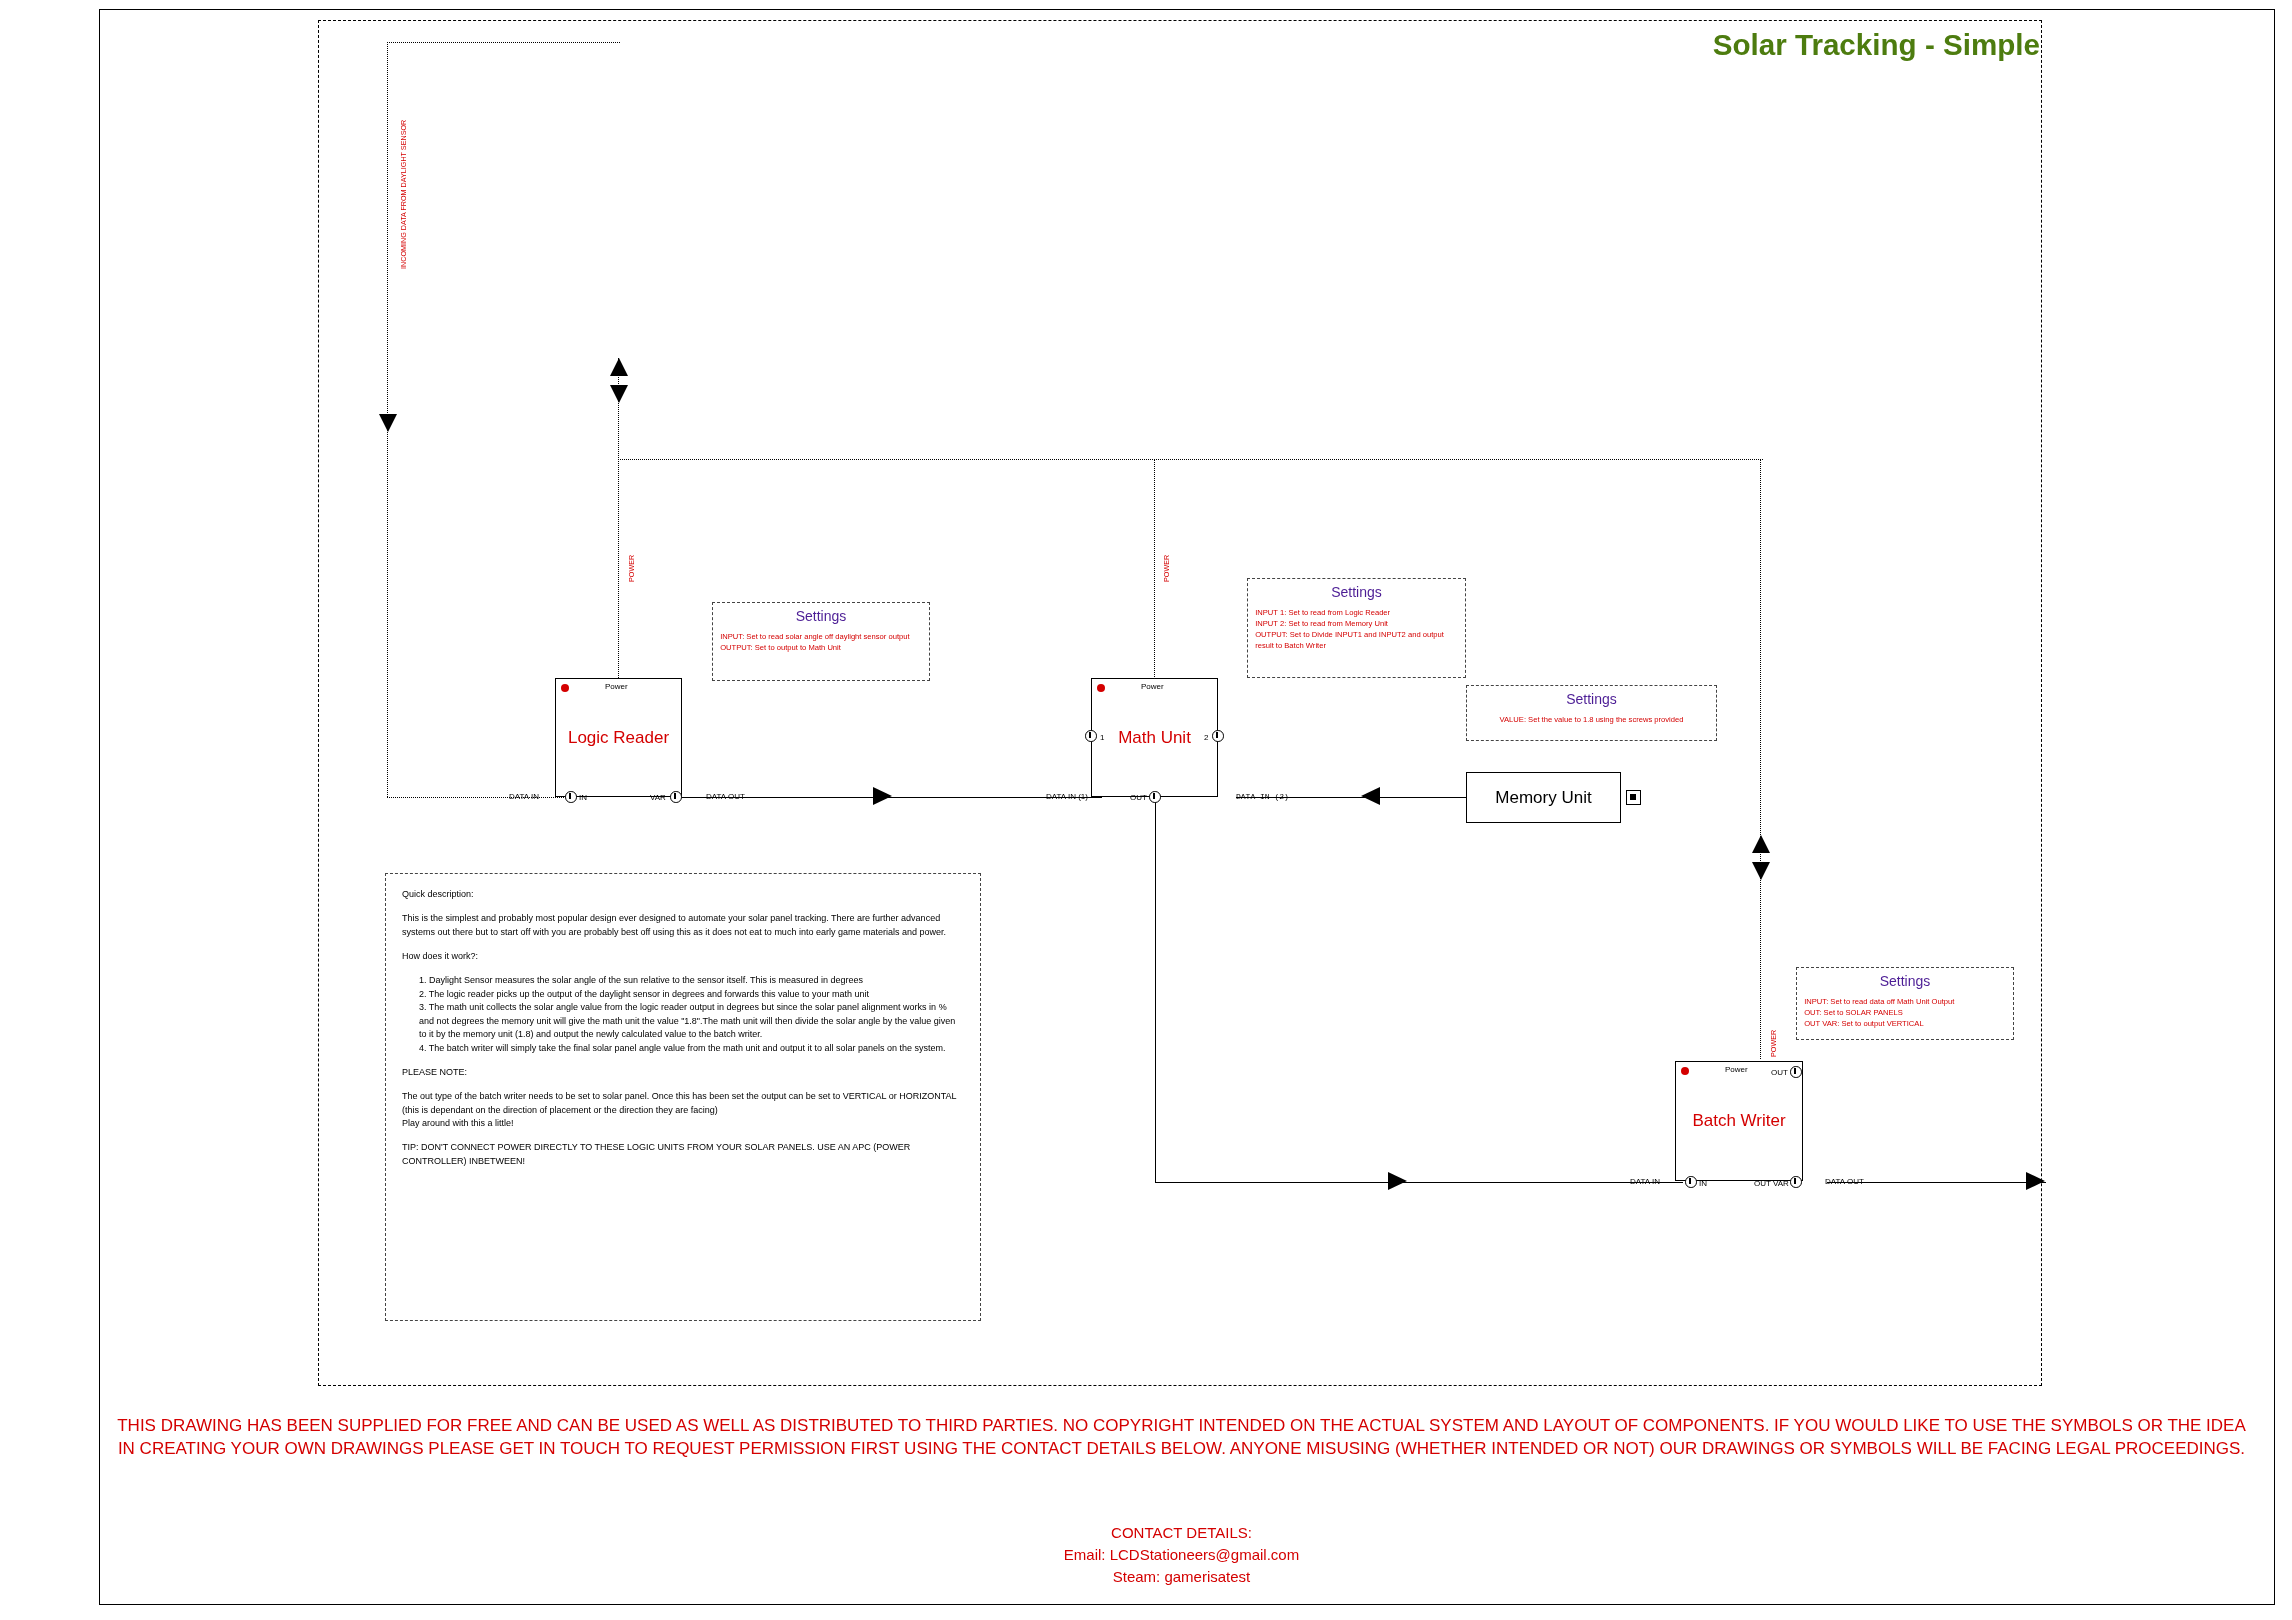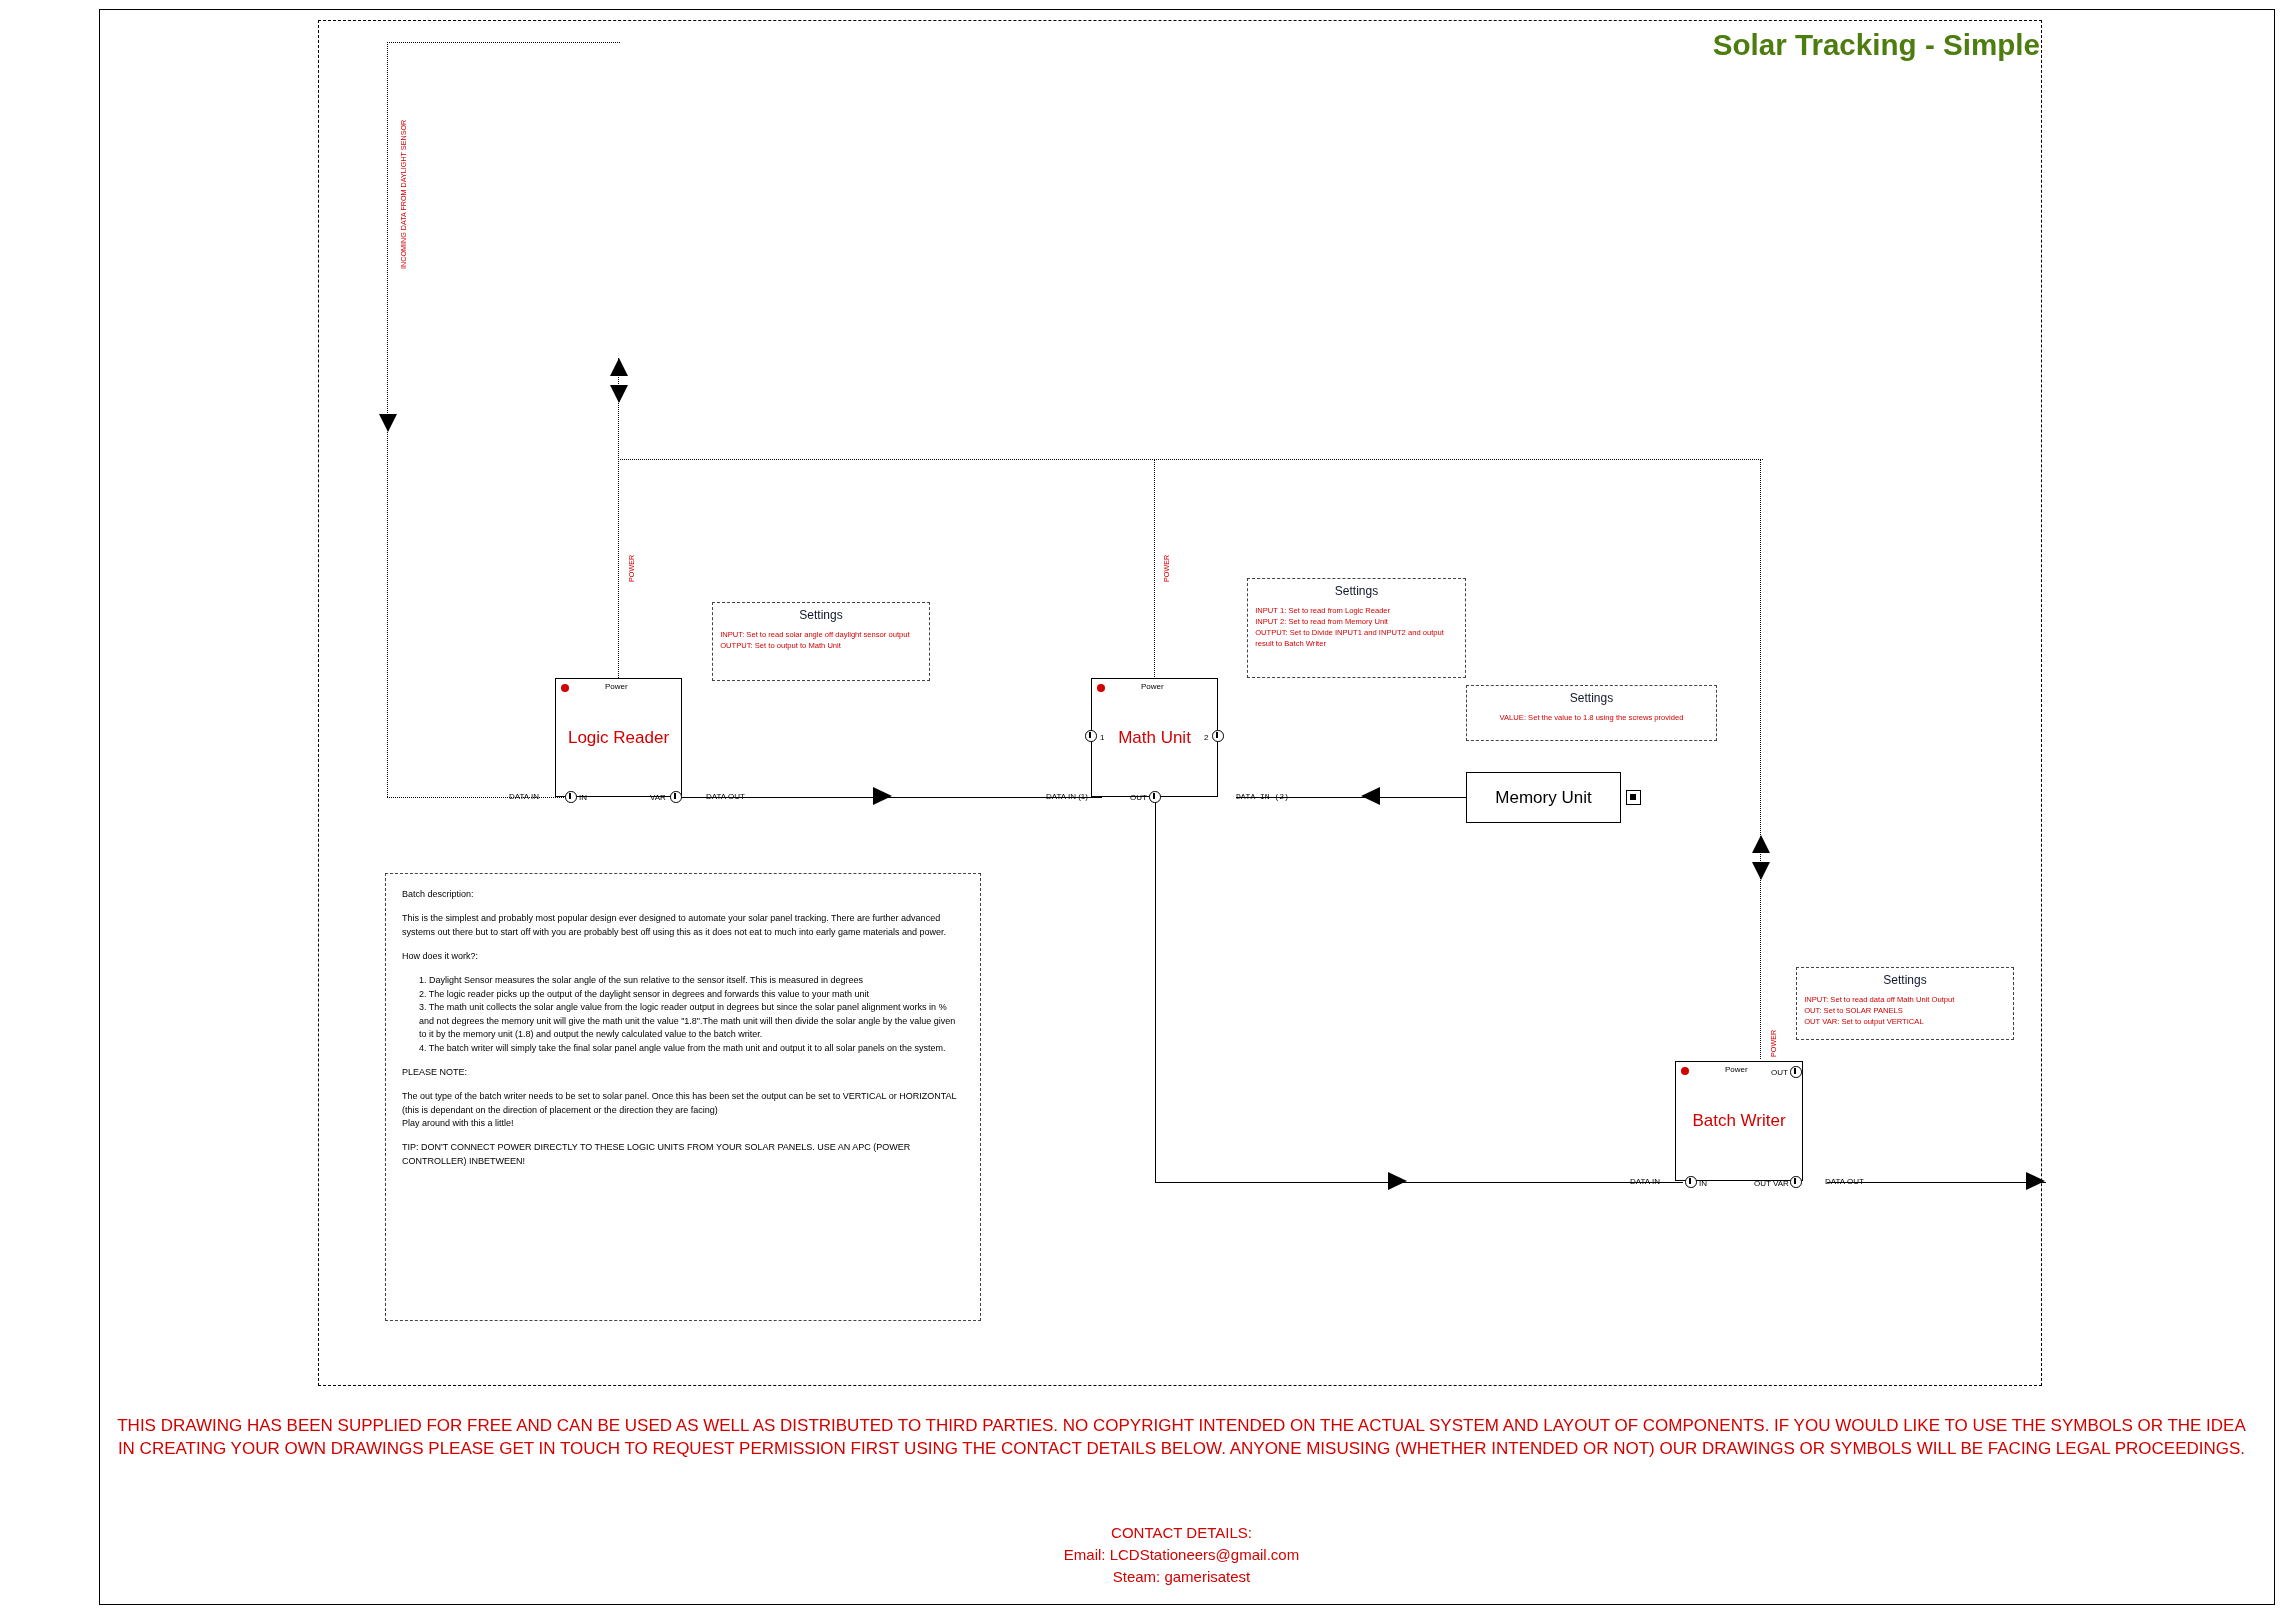--- a/index.html
+++ b/index.html
@@ -152,22 +152,22 @@
 
   
   .settings {
     position: absolute;
     border: 0.9px dashed #444;
     box-sizing: border-box;
     padding: 5.4px 7.2px;
   }
   .settings .s-title {
     text-align: center;
-    color: #0f172a;
-    font-size: 12px;
+    color: #4c1d95;
+    font-size: 14px;
     margin-bottom: 6.3px;
   }
   .settings .s-line {
     color: #d40000;
     font-size: 7.6px;
     line-height: 1.45;
     text-align: center;
   }
   .settings .s-line.left { text-align: left; }
 
@@ -340,21 +340,21 @@
   </div>
 
   <div class="settings" style="left:1796px; top:967px; width:218px; height:73px;">
     <div class="s-title">Settings</div>
     <div class="s-line left">INPUT: Set to read data off Math Unit Output</div>
     <div class="s-line left">OUT: Set to SOLAR PANELS</div>
     <div class="s-line left">OUT VAR: Set to output VERTICAL</div>
   </div>
 
   <div id="info-box">
-    <p>Batch description:</p>
+    <p>Quick description:</p>
     <p>This is the simplest and probably most popular design ever designed to automate your solar panel tracking. There are further advanced systems out there but to start off with you are probably best off using this as it does not eat to much into early game materials and power.</p>
     <p>How does it work?:</p>
     <p style="white-space:pre-line;margin-left:17px;">1. Daylight Sensor measures the solar angle of the sun relative to the sensor itself. This is measured in degrees
 2. The logic reader picks up the output of the daylight sensor in degrees and forwards this value to your math unit
 3. The math unit collects the solar angle value from the logic reader output in degrees but since the solar panel alignment works in % and not degrees the memory unit will give the math unit the value "1.8".The math unit will then divide the solar angle by the value given to it by the memory unit (1.8) and output the newly calculated value to the batch writer.
 4. The batch writer will simply take the final solar panel angle value from the math unit and output it to all solar panels on the system.</p>
     <p>PLEASE NOTE:</p>
     <p style="white-space:pre-line;">The out type of the batch writer needs to be set to solar panel. Once this has been set the output can be set to VERTICAL or HORIZONTAL (this is dependant on the direction of placement or the direction they are facing)
 Play around with this a little!</p>
     <p>TIP: DON'T CONNECT POWER DIRECTLY TO THESE LOGIC UNITS FROM YOUR SOLAR PANELS. USE AN APC (POWER CONTROLLER) INBETWEEN!</p>

